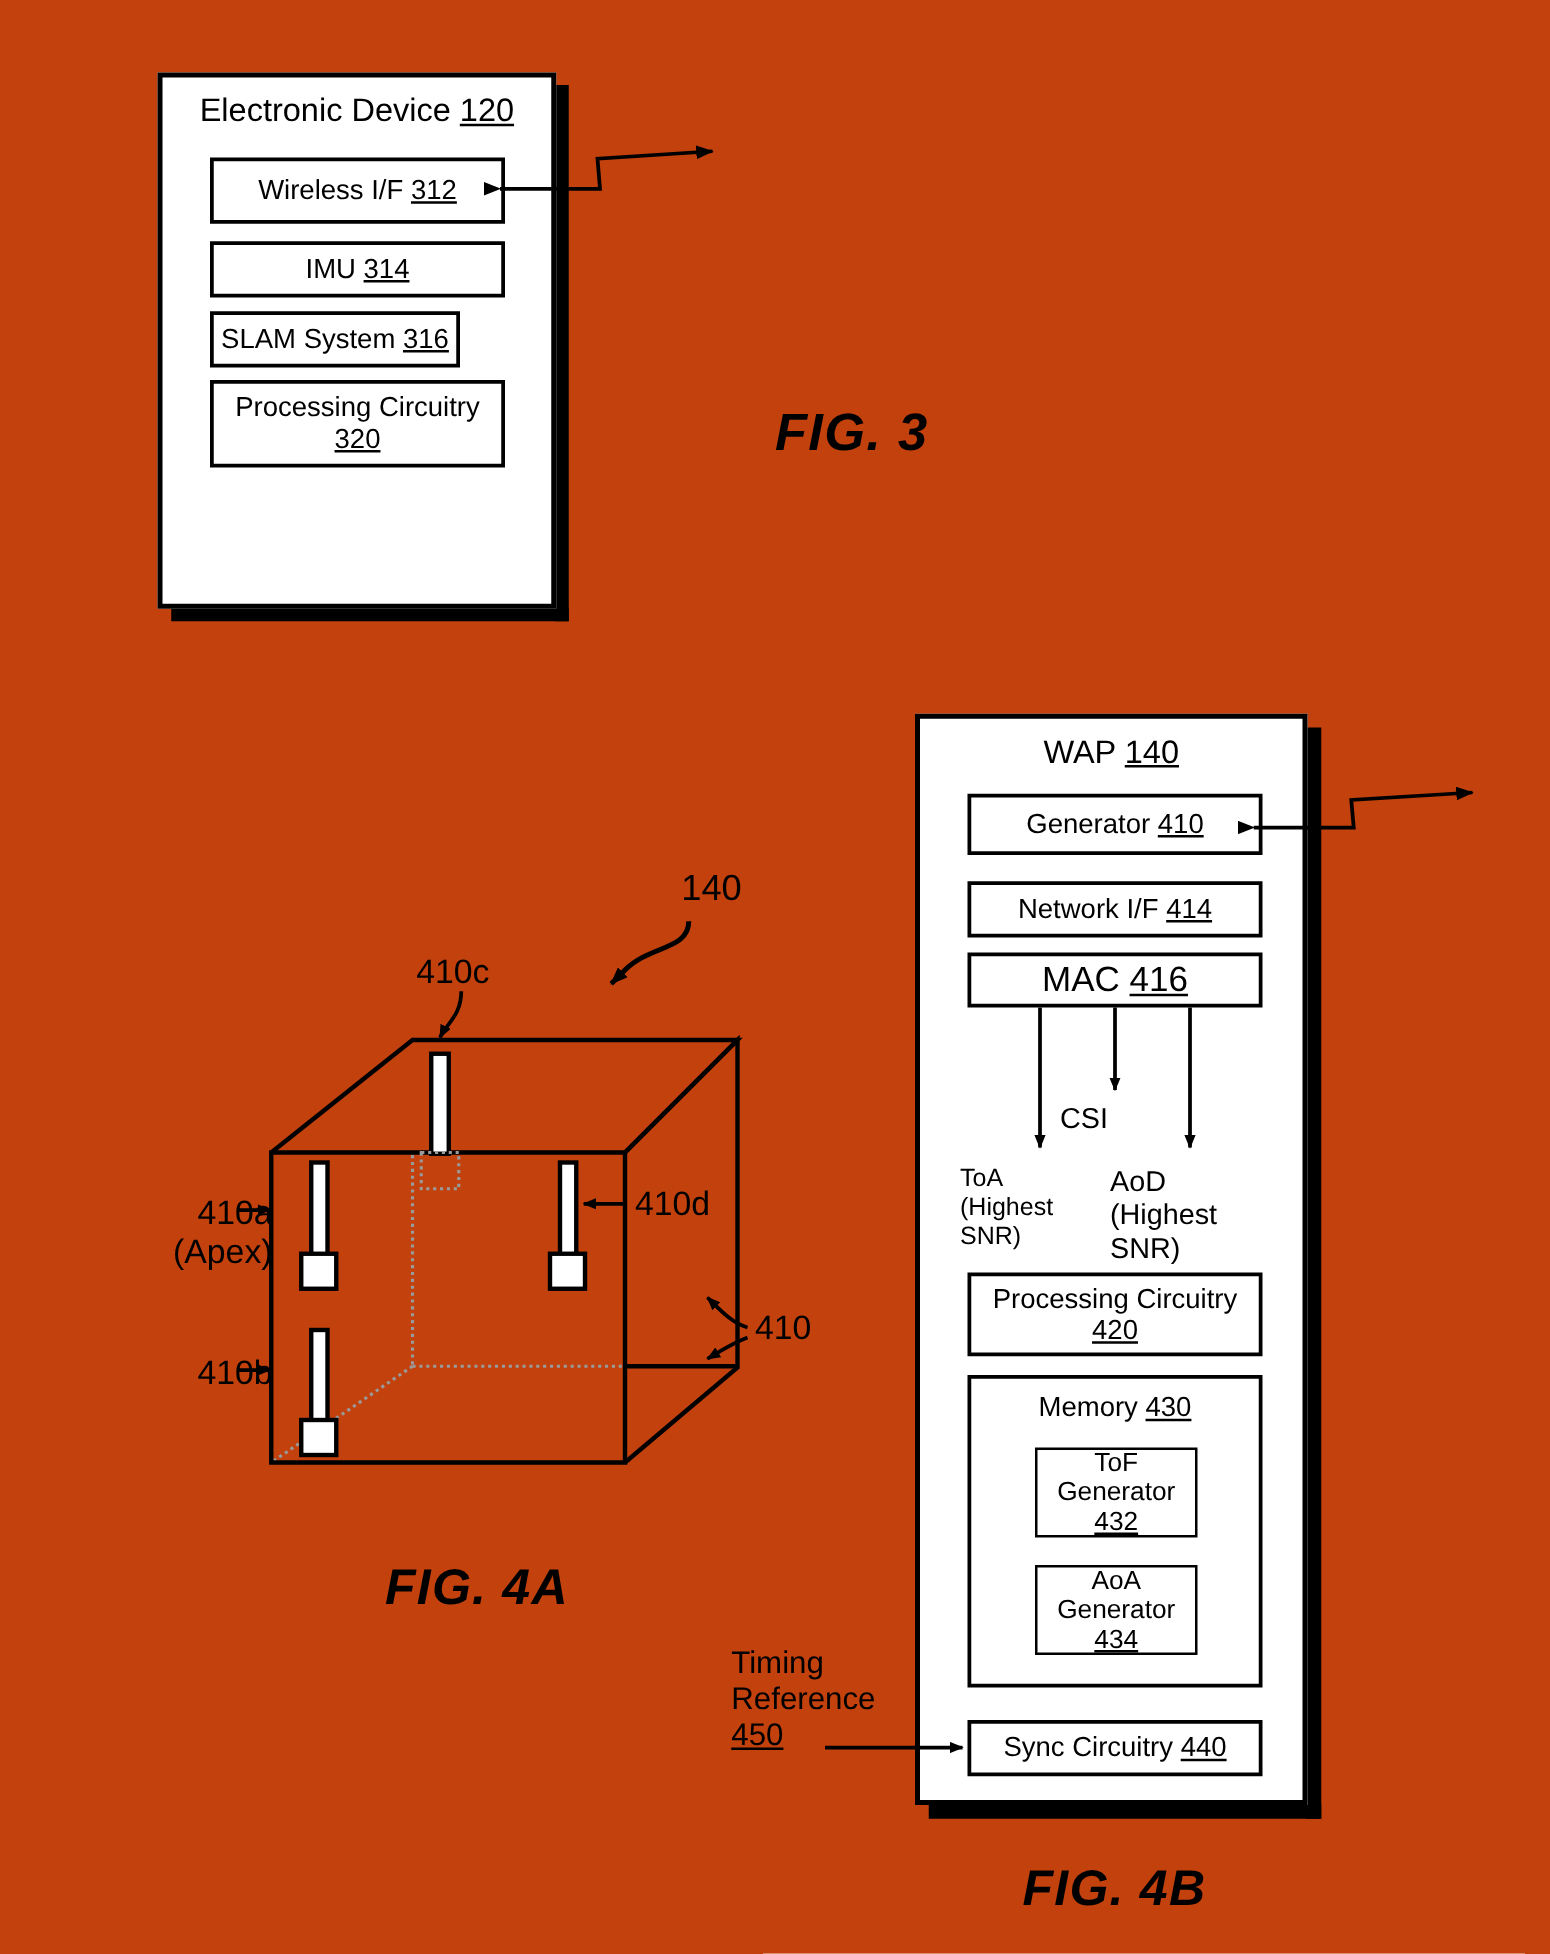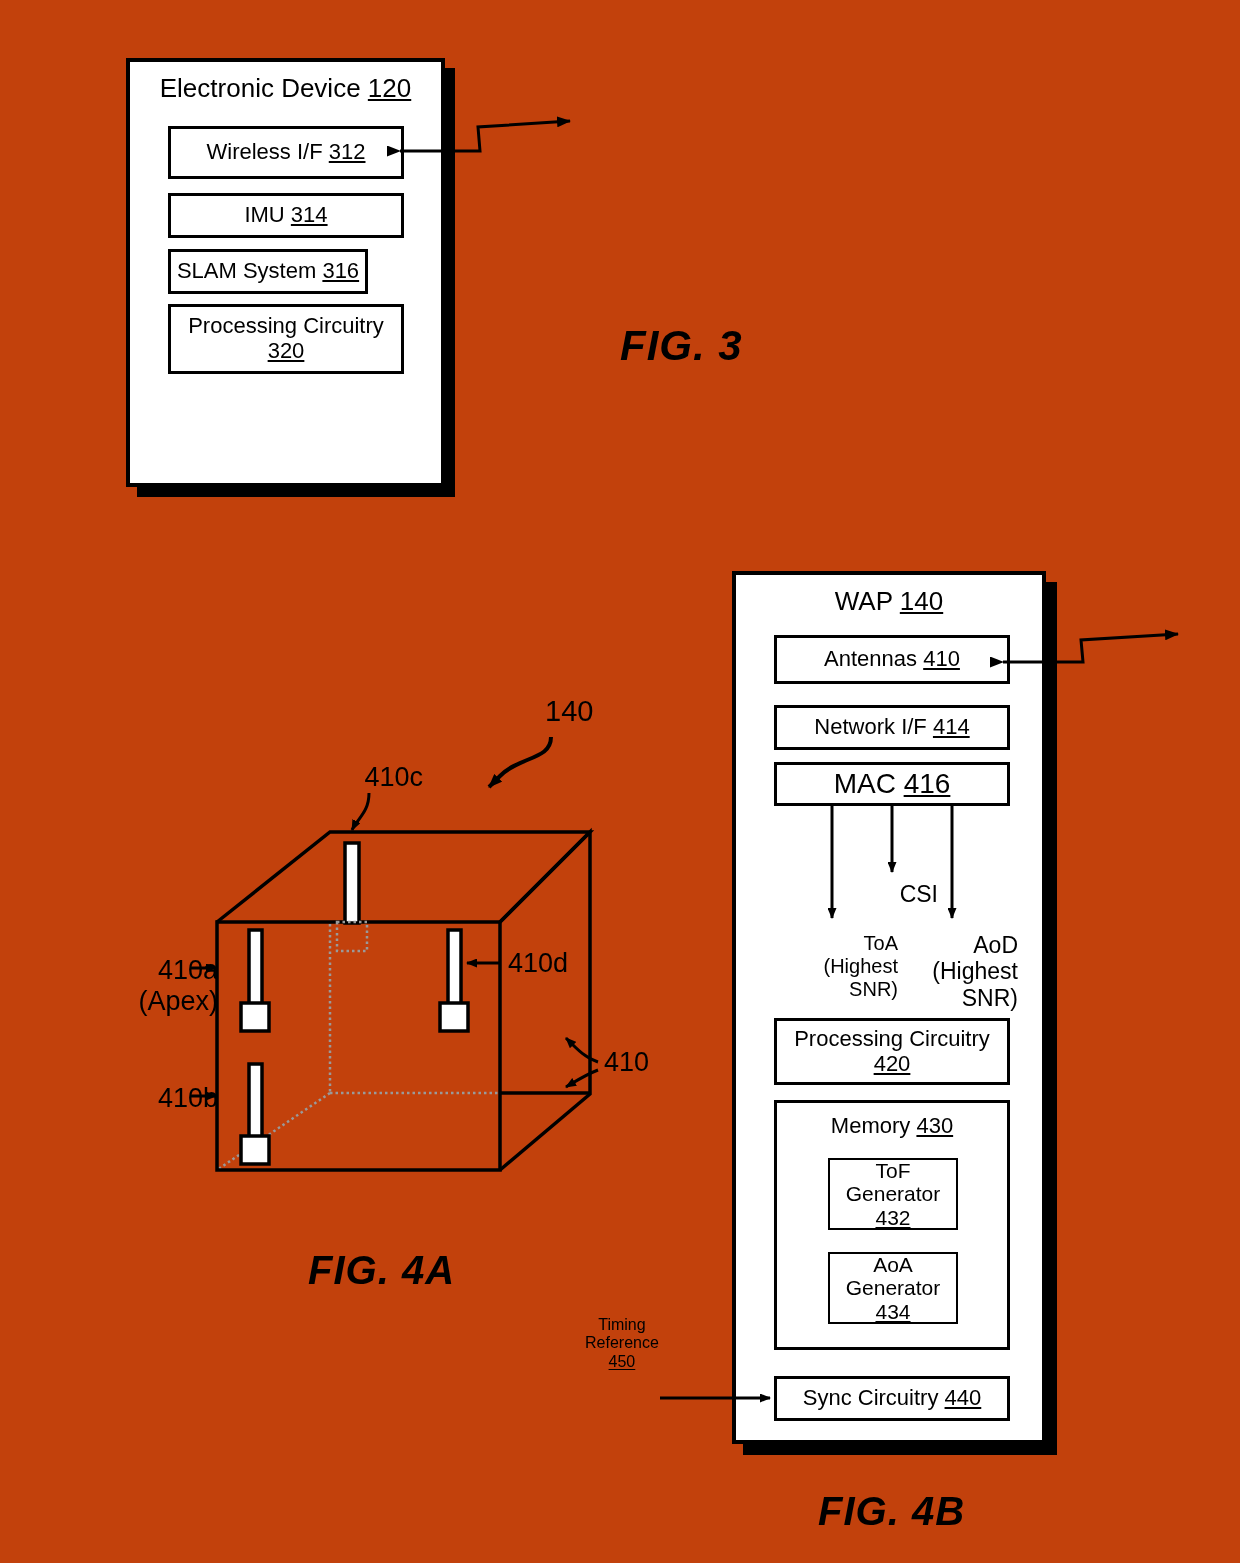--- a/index.html
+++ b/index.html
@@ -59,21 +59,21 @@
     font-style: italic;
     letter-spacing: 1px;
     white-space: nowrap;
   }
 
   .lbl {
     position: absolute;
     white-space: nowrap;
     line-height: 1.15;
   }
-  .lbl.ctr { text-align: right; }
+  .lbl.ctr { text-align: left; }
   .lbl.rgt { text-align: right; }
 
   svg.overlay {
     position: absolute;
     left: 0;
     top: 0;
     width: 1240px;
     height: 1563px;
     pointer-events: none;
   }
@@ -144,21 +144,21 @@
 
   <div class="pbox outer" style="left:732px; top:571px; width:314px; height:873px;"></div>
 
   <div class="ttl" style="left:732px; top:587px; width:314px; font-size:26px;">
     <span>WAP</span>
     <span class="u">140</span>
   </div>
 
   <div class="pbox" style="left:774px; top:635px; width:236px; height:49px; font-size:22px;">
     <div>
-      <span>Antennas</span>
+      <span>Generator</span>
       <span class="u">410</span>
     </div>
   </div>
 
   <div class="pbox" style="left:774px; top:705px; width:236px; height:45px; font-size:22px;">
     <div>
       <span>Network I/F</span>
       <span class="u">414</span>
     </div>
   </div>
@@ -206,21 +206,21 @@
     <div class="u">434</div>
   </div>
 
   <div class="pbox" style="left:774px; top:1376px; width:236px; height:45px; font-size:22px;">
     <div>
       <span>Sync Circuitry</span>
       <span class="u">440</span>
     </div>
   </div>
 
-  <div class="lbl" style="left:585px; top:1316px; font-size:16px;text-align:center;">
+  <div class="lbl" style="left:585px; top:1316px; font-size:25px;">
     <div>Timing</div>
     <div>Reference</div>
     <div class="u">450</div>
   </div>
 
   <div class="figlabel" style="left:818px; top:1489px; font-size:40px;">FIG. 4B</div>
 
   <svg class="overlay" viewBox="0 0 1240 1563">
     <defs>
       <marker id="ah" markerWidth="11" markerHeight="9" refX="10" refY="4.5" orient="auto" markerUnits="userSpaceOnUse">

